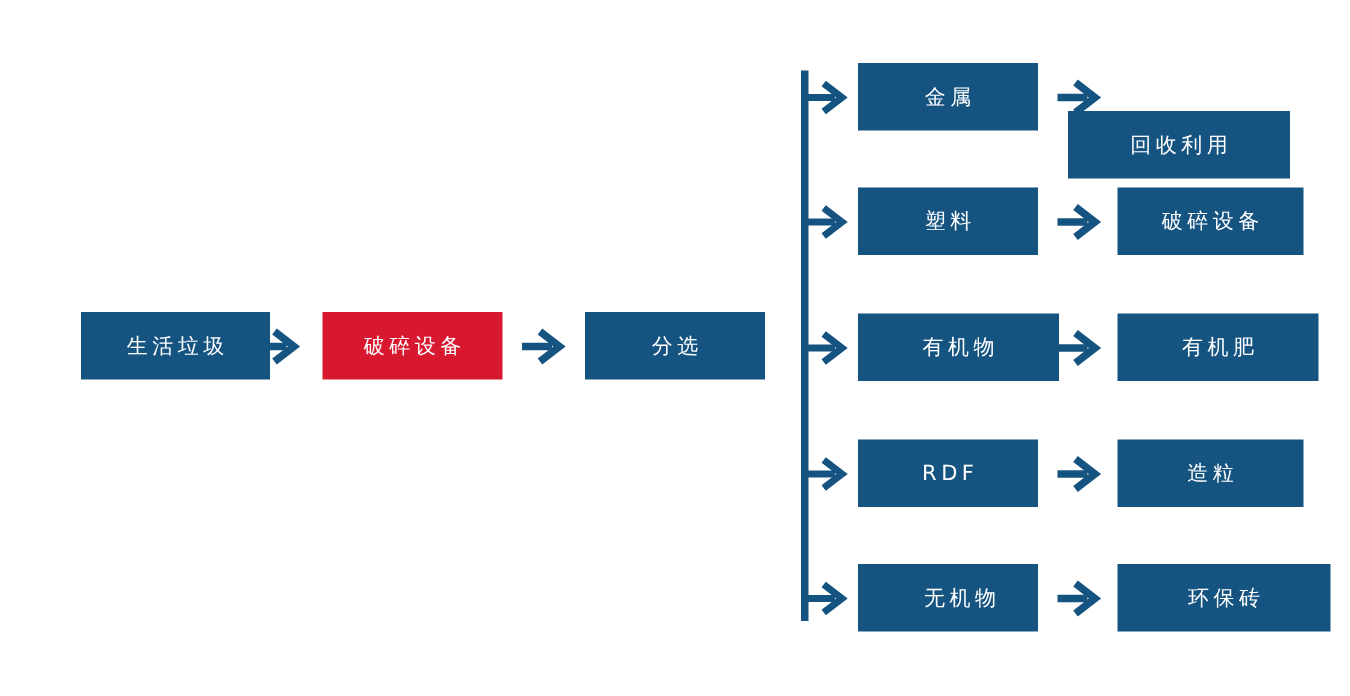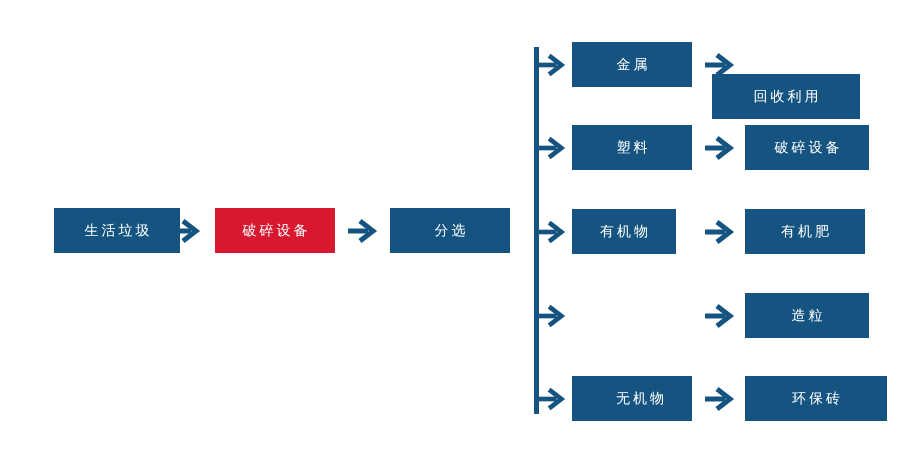--- a/index.html
+++ b/index.html
@@ -100,35 +100,36 @@
       </svg>
   </span>
   <div class="node" style="left:745px;top:125px;width:124px;">破碎设备</div>
 
   <span class="arrow" style="left:536px;top:217px;width:30px;">
     <svg viewBox="0 0 32 28" aria-hidden="true">
         <path d="M0 14 H22"></path>
         <path d="M14 4 L27 14 L14 24"></path>
       </svg>
   </span>
-  <div class="node" style="left:572px;top:209px;width:104px;">有机物</div>
+  <div class="node" style="left:572px;top:209px;width:134px;">有机物</div>
   <span class="arrow" style="left:703px;top:217px;">
     <svg viewBox="0 0 32 28" aria-hidden="true">
         <path d="M2 14 H22"></path>
         <path d="M14 4 L27 14 L14 24"></path>
       </svg>
   </span>
-  <div class="node" style="left:745px;top:209px;width:120px;">有机肥</div>
+  <div class="node" style="left:745px;top:209px;width:134px;">有机肥</div>
 
   <span class="arrow" style="left:536px;top:301px;width:30px;">
     <svg viewBox="0 0 32 28" aria-hidden="true">
         <path d="M0 14 H22"></path>
         <path d="M14 4 L27 14 L14 24"></path>
       </svg>
   </span>
+  <div class="node" style="left:572px;top:293px;width:120px;">RDF</div>
   <span class="arrow" style="left:703px;top:301px;">
     <svg viewBox="0 0 32 28" aria-hidden="true">
         <path d="M2 14 H22"></path>
         <path d="M14 4 L27 14 L14 24"></path>
       </svg>
   </span>
   <div class="node" style="left:745px;top:293px;width:124px;">造粒</div>
 
   <span class="arrow" style="left:536px;top:384px;width:30px;">
     <svg viewBox="0 0 32 28" aria-hidden="true">

